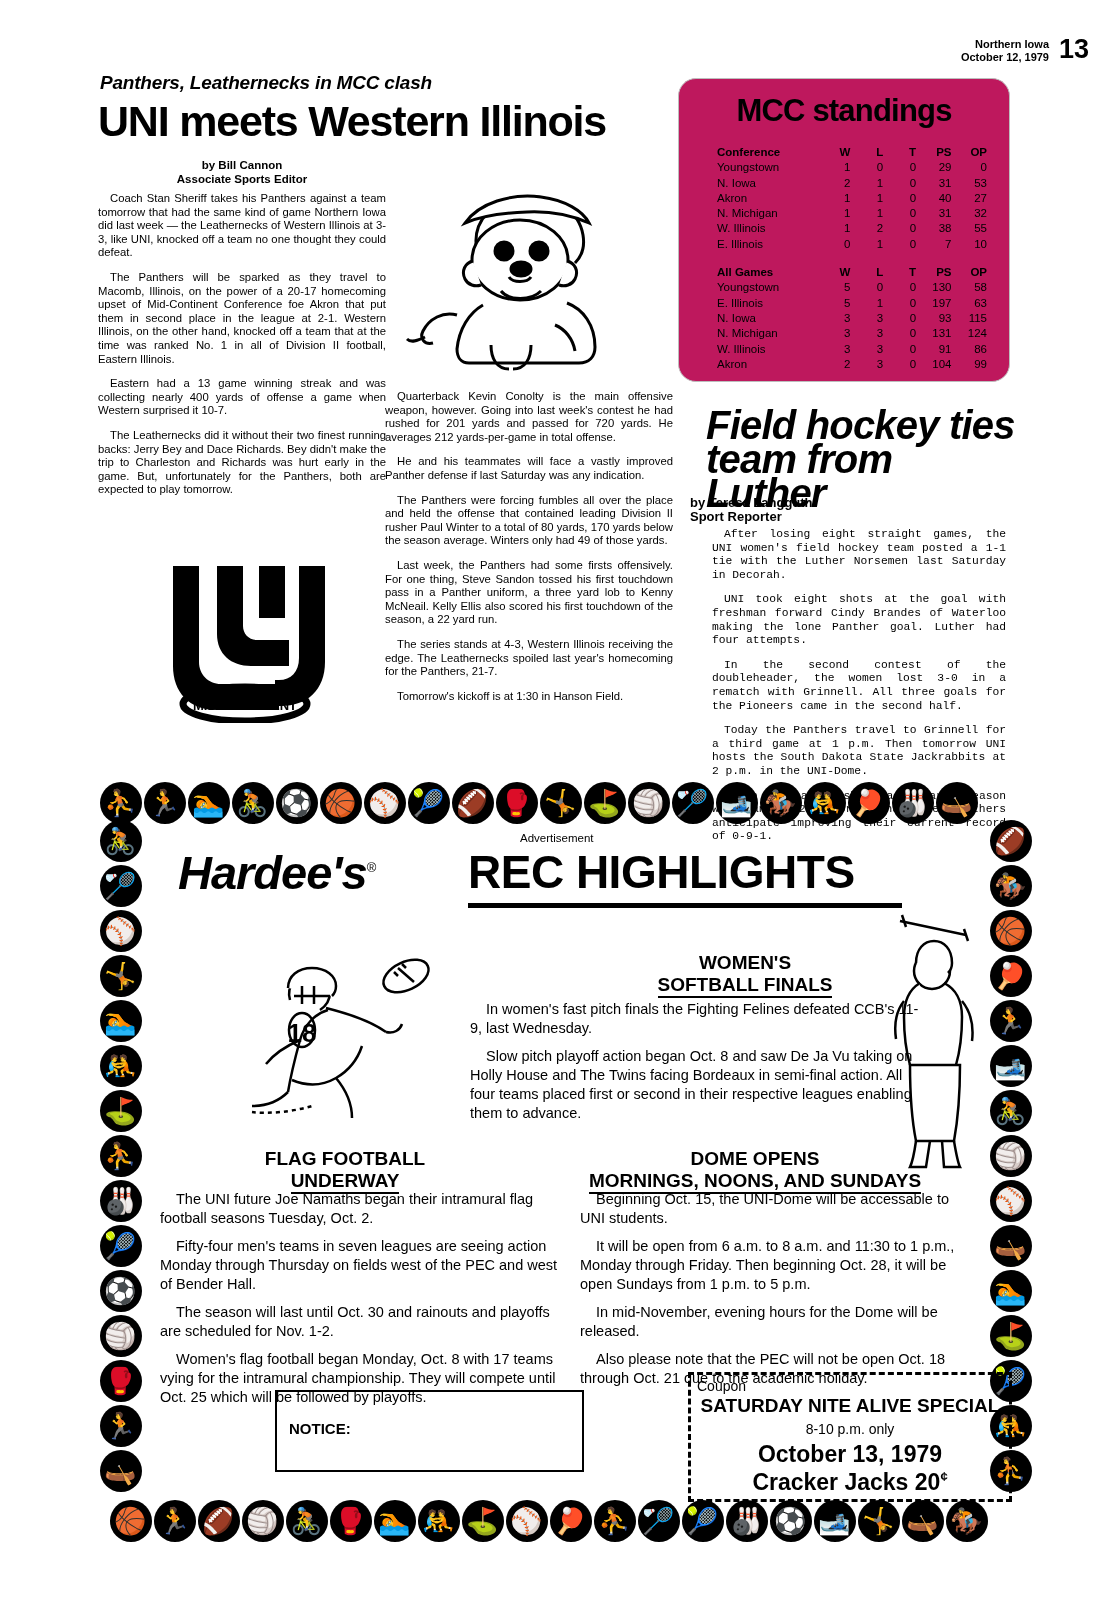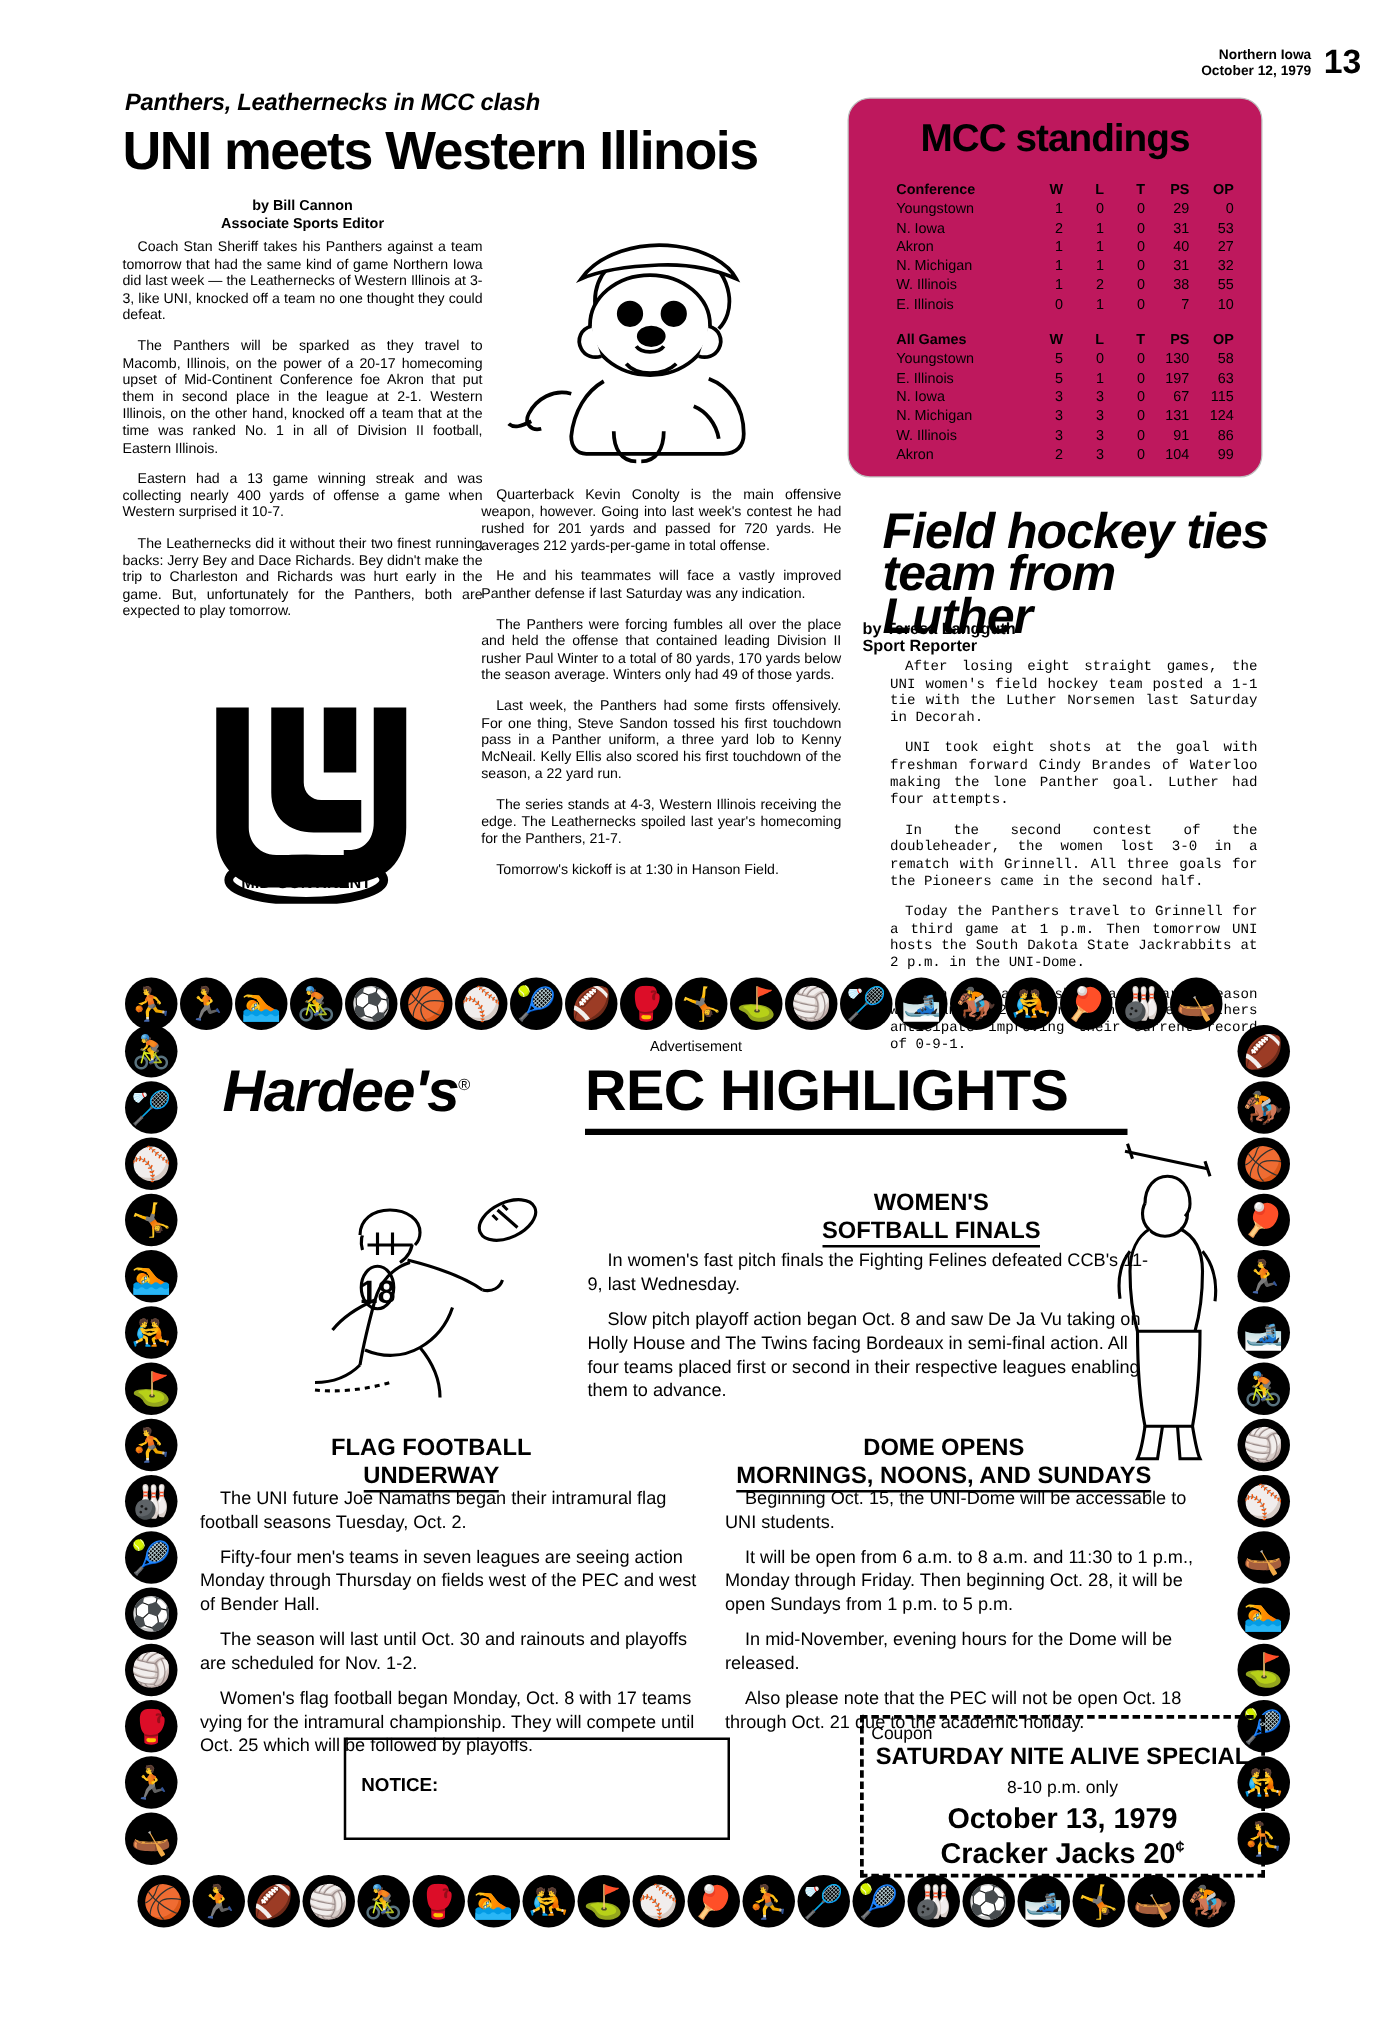--- a/index.html
+++ b/index.html
@@ -236,21 +236,21 @@
           <td class="num">1</td>
           <td class="num">0</td>
           <td class="num">197</td>
           <td class="num">63</td>
         </tr>
         <tr>
           <td class="team">N. Iowa</td>
           <td class="num">3</td>
           <td class="num">3</td>
           <td class="num">0</td>
-          <td class="num">67</td>
+          <td class="num">93</td>
           <td class="num">115</td>
         </tr>
         <tr>
           <td class="team">N. Michigan</td>
           <td class="num">3</td>
           <td class="num">3</td>
           <td class="num">0</td>
           <td class="num">131</td>
           <td class="num">124</td>
         </tr>

